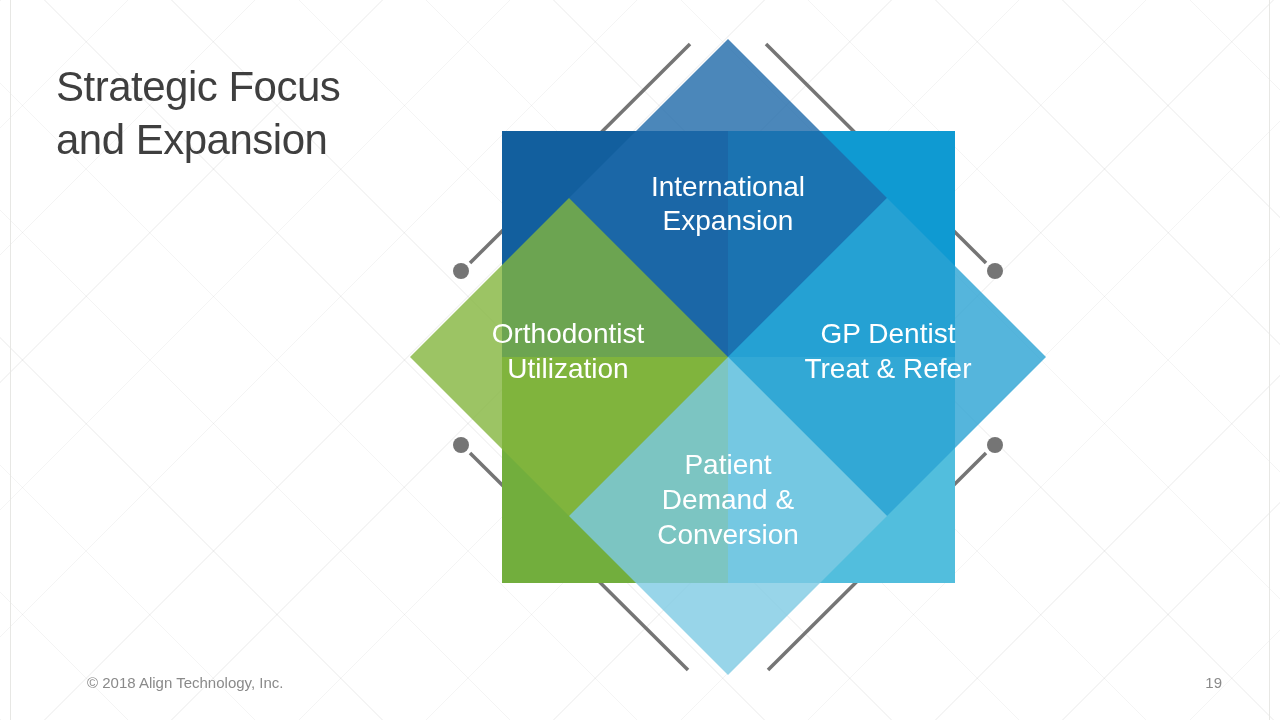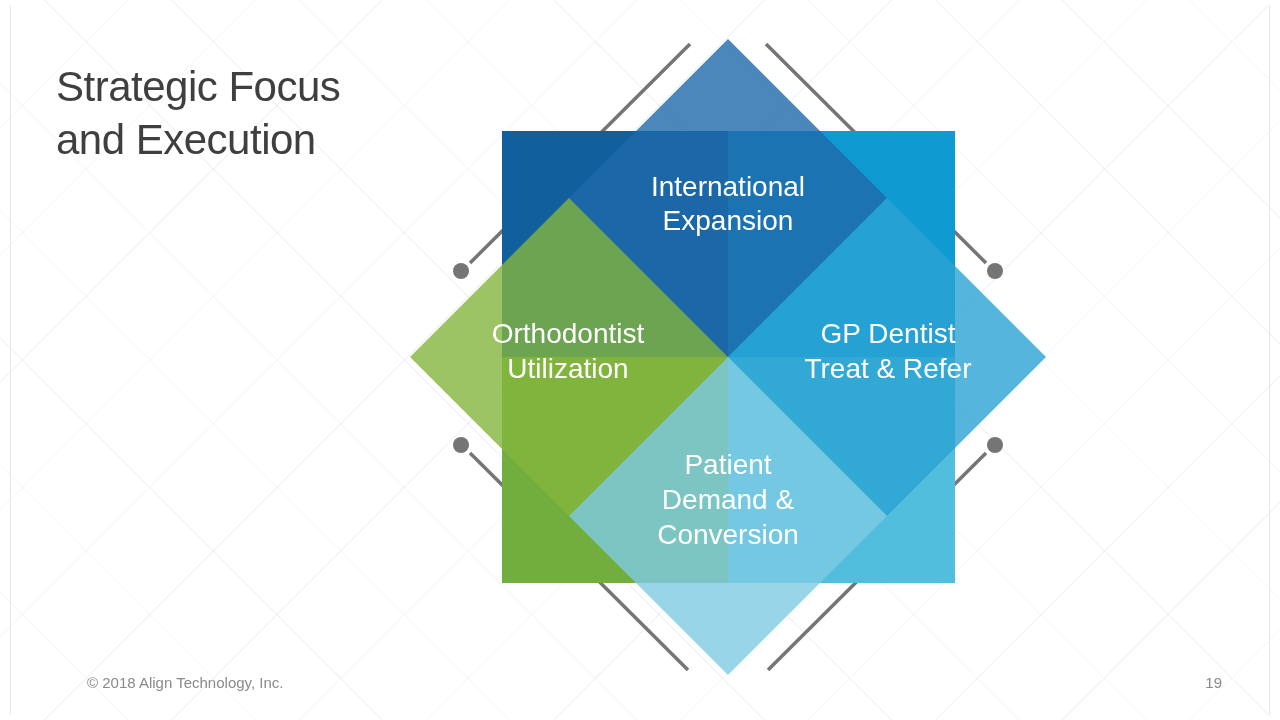--- a/index.html
+++ b/index.html
@@ -9,21 +9,20 @@
     background:#ffffff;
     overflow:hidden;
   }
   .slide{
     position:relative;width:1280px;height:720px;
     background-color:#ffffff;
     background-image:
       repeating-linear-gradient(45deg,  rgba(140,140,140,0.09) 0px, rgba(140,140,140,0.09) 1px, transparent 1px, transparent 90px),
       repeating-linear-gradient(135deg, rgba(140,140,140,0.09) 0px, rgba(140,140,140,0.09) 1px, transparent 1px, transparent 90px);
     overflow:hidden;
-    border-radius:26px;
   }
   .edge-line{position:absolute;top:0;bottom:0;width:1px;background:#e7e7e4;}
   .edge-left{left:10px;}
   .edge-right{right:10px;}
   .title{
     position:absolute;left:56px;top:60px;
     font-size:42px;line-height:53px;color:#3f3f3f;
     letter-spacing:-0.5px;
   }
   .diagram-svg{position:absolute;left:0;top:0;}
@@ -43,21 +42,21 @@
 </head>
 <body>
 
 <div class="slide">
 
   <div class="edge-line edge-left"></div>
   <div class="edge-line edge-right"></div>
 
   <div class="title">
     <div>Strategic Focus</div>
-    <div>and Execution</div>
+    <div>and Expansion</div>
   </div>
 
   <svg class="diagram-svg" width="1280" height="720" viewBox="0 0 1280 720">
 
     <g>
       <line x1="690" y1="44" x2="470" y2="263" stroke-width="3.5" stroke="#757575"></line>
       <line x1="766" y1="44" x2="986" y2="263" stroke-width="3.5" stroke="#757575"></line>
       <line x1="470" y1="453" x2="688" y2="670" stroke-width="3.5" stroke="#757575"></line>
       <line x1="986" y1="453" x2="768" y2="670" stroke-width="3.5" stroke="#757575"></line>
 

